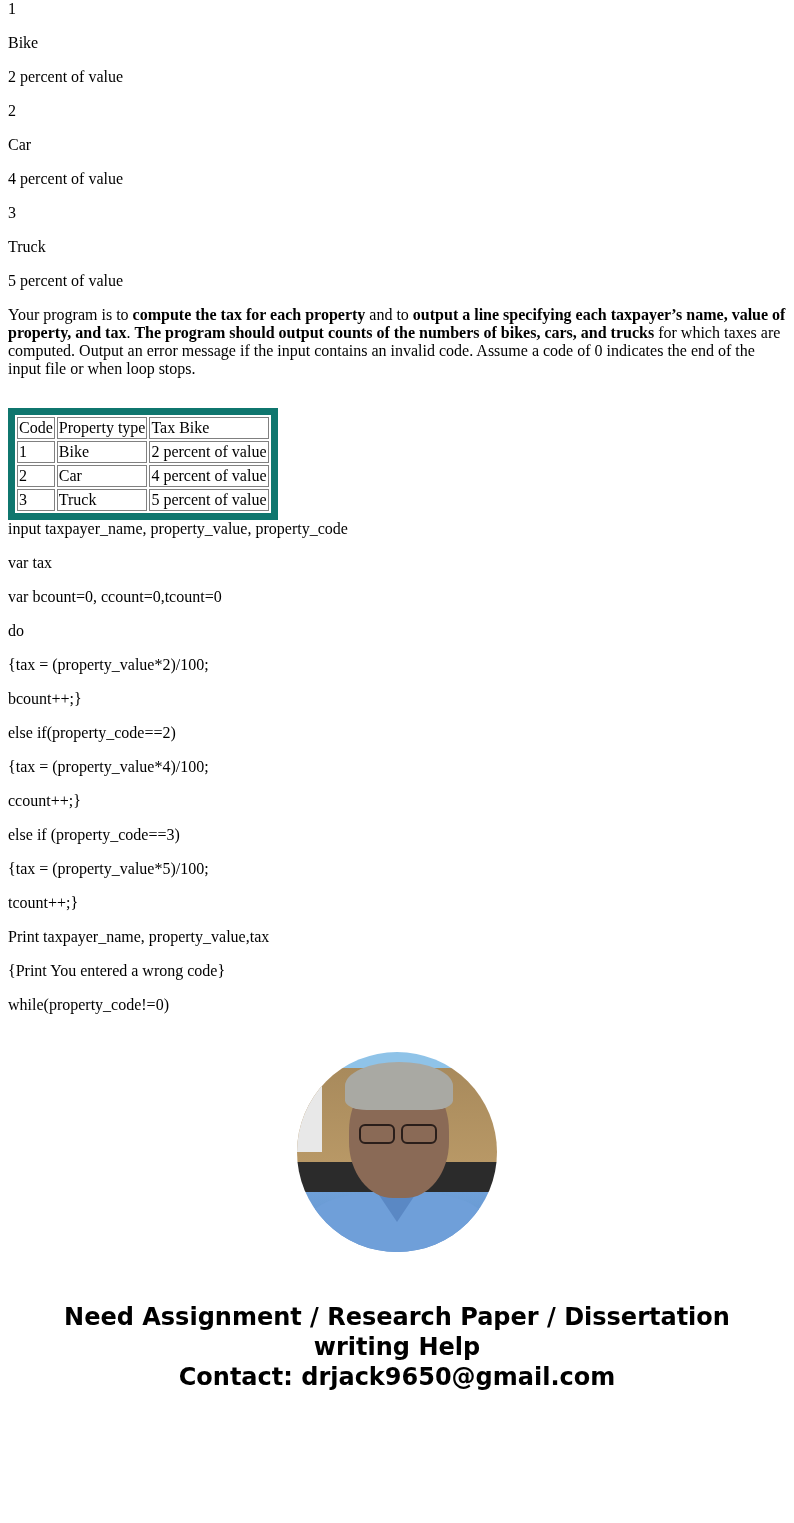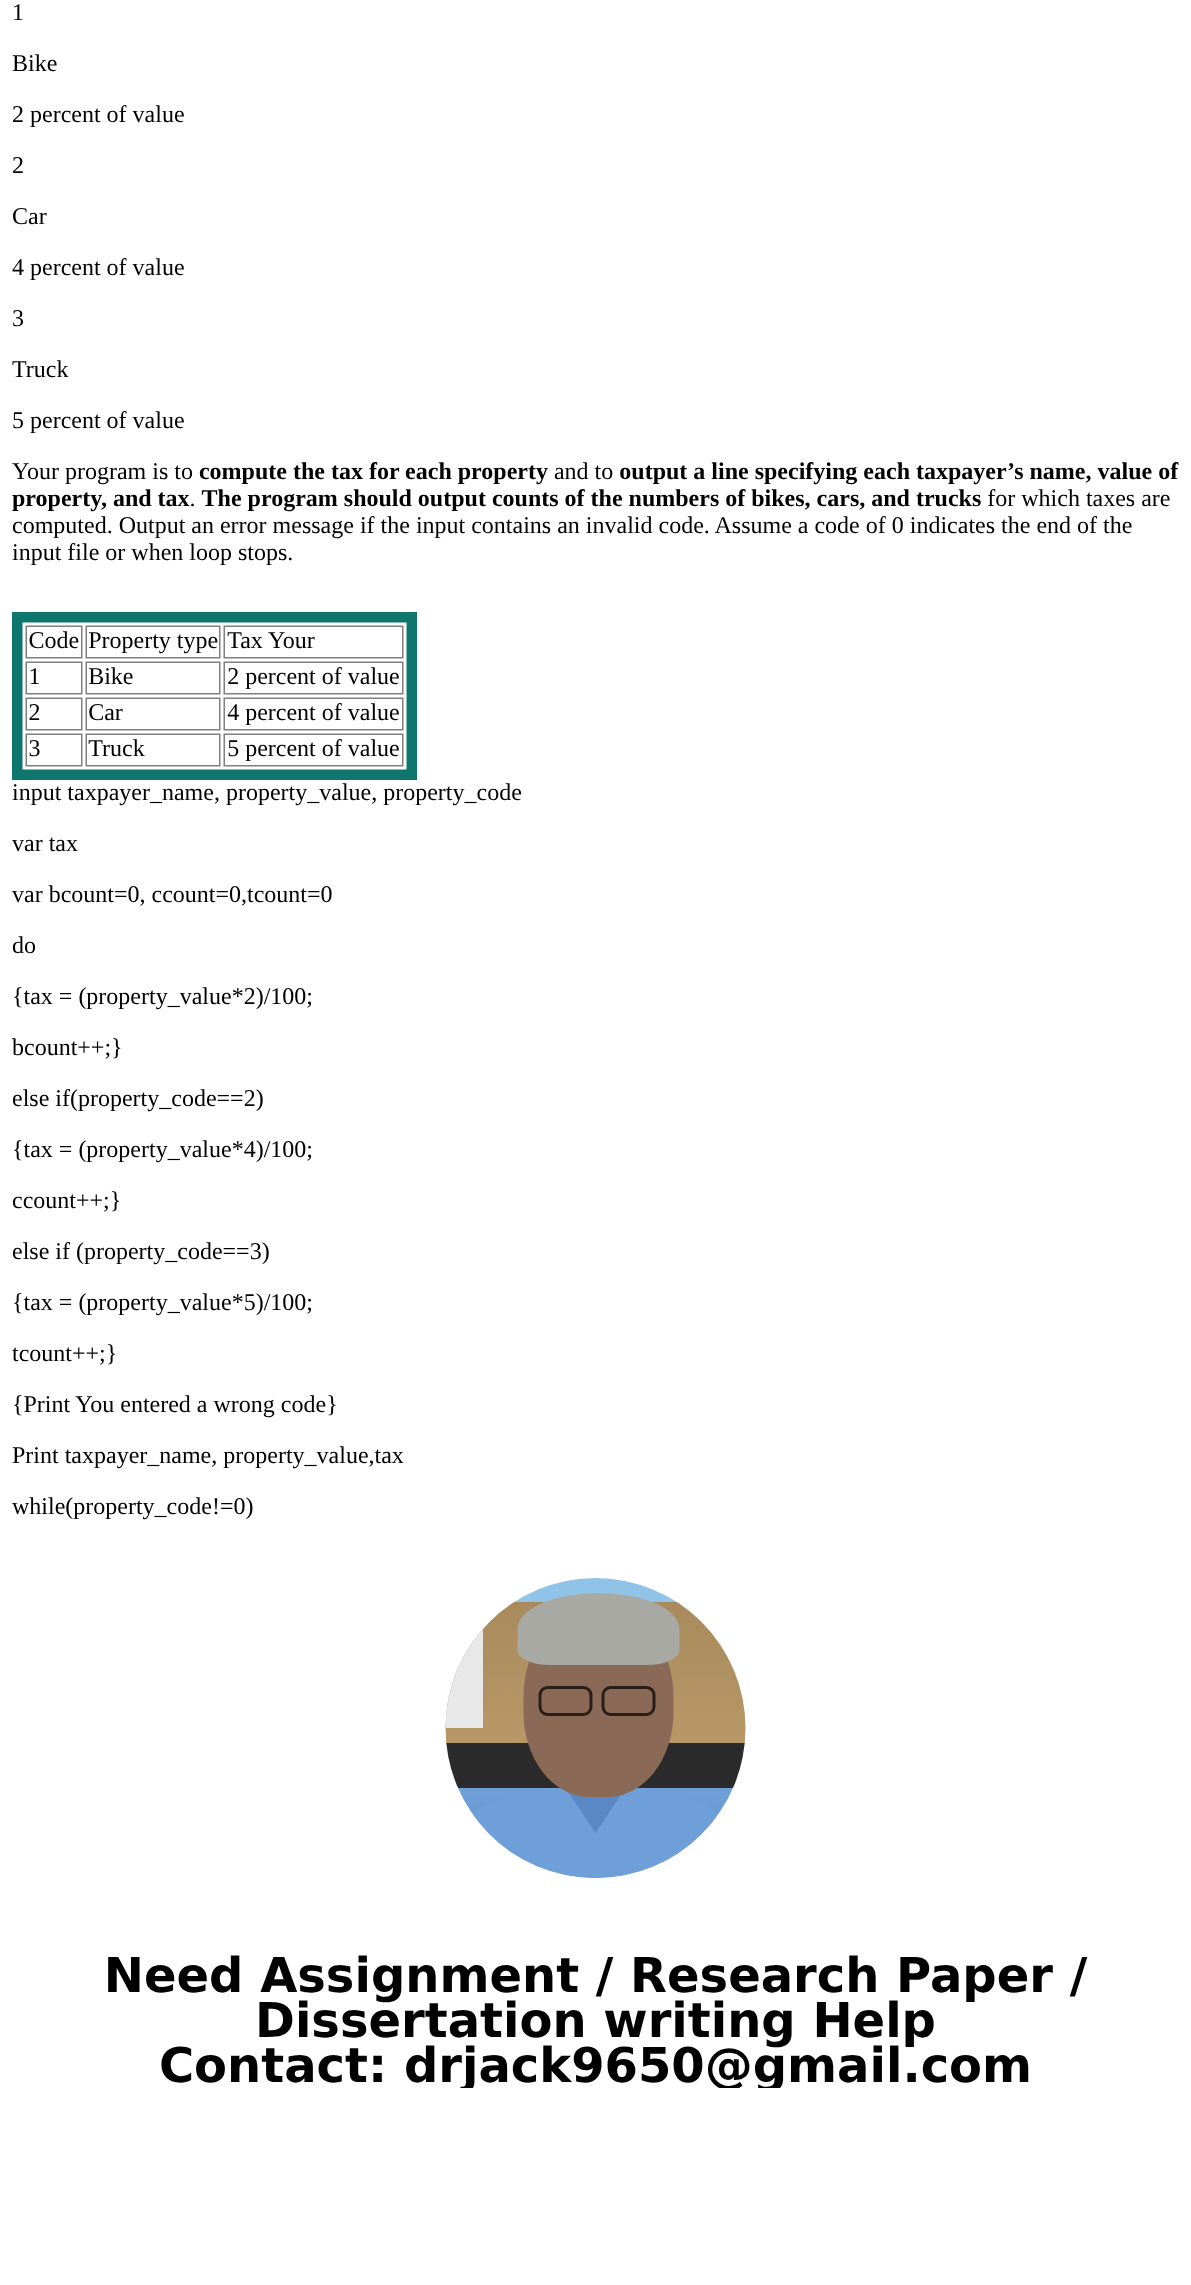--- a/index.html
+++ b/index.html
@@ -64,21 +64,21 @@
     position: absolute; left: 10px; top: 140px; width: 180px; height: 80px;
     background: #6f9fd9; border-radius: 40% 40% 0 0;
   }
   .avatar .collar {
     position: absolute; left: 80px; top: 140px; width: 40px; height: 30px;
     background: #5a88c4; clip-path: polygon(0 0, 100% 0, 50% 100%);
   }
   .promo-text {
     font-family: "DejaVu Sans", sans-serif;
     font-weight: bold;
-    font-size: 32px;
+    font-size: 24px;
     line-height: 30px;
     margin-top: 50px;
     padding: 0 20px;
     color: #000;
   }
 </style>
 </head>
 <body>
 
 <div class="content">
@@ -95,21 +95,21 @@
     <p>5 percent of value</p>
   </div>
 
   <p class="desc"><span>Your program is to </span><b>compute the tax for each property</b><span> and to </span><b>output a line specifying each taxpayer’s name, value of property, and tax</b><span>.  </span><b>The program should output counts of the numbers of bikes, cars, and trucks</b><span> for which taxes are computed. Output an error message if the input contains an invalid code. Assume a code of 0 indicates the end of the input file or when loop stops.</span></p>
 
   <table class="rates">
     <tbody>
         <tr>
       <td>Code</td>
       <td>Property type</td>
-      <td>Tax Your</td>
+      <td>Tax Bike</td>
     </tr>
     <tr>
       <td>1</td>
       <td>Bike</td>
       <td>2 percent of value</td>
     </tr>
     <tr>
       <td>2</td>
       <td>Car</td>
       <td>4 percent of value</td>
@@ -129,22 +129,22 @@
     <p>var bcount=0, ccount=0,tcount=0</p>
     <p>do</p>
     <p>{tax = (property_value*2)/100;</p>
     <p>bcount++;}</p>
     <p>else if(property_code==2)</p>
     <p>{tax = (property_value*4)/100;</p>
     <p>ccount++;}</p>
     <p>else if (property_code==3)</p>
     <p>{tax = (property_value*5)/100;</p>
     <p>tcount++;}</p>
+    <p>Print taxpayer_name, property_value,tax</p>
     <p>{Print You entered a wrong code}</p>
-    <p>Print taxpayer_name, property_value,tax</p>
     <p>while(property_code!=0)</p>
   </div>
 </div>
 
 <div class="promo">
   <div class="avatar">
     <div class="wall-left"></div>
     <div class="shirt"></div>
     <div class="collar"></div>
     <div class="face"></div>

